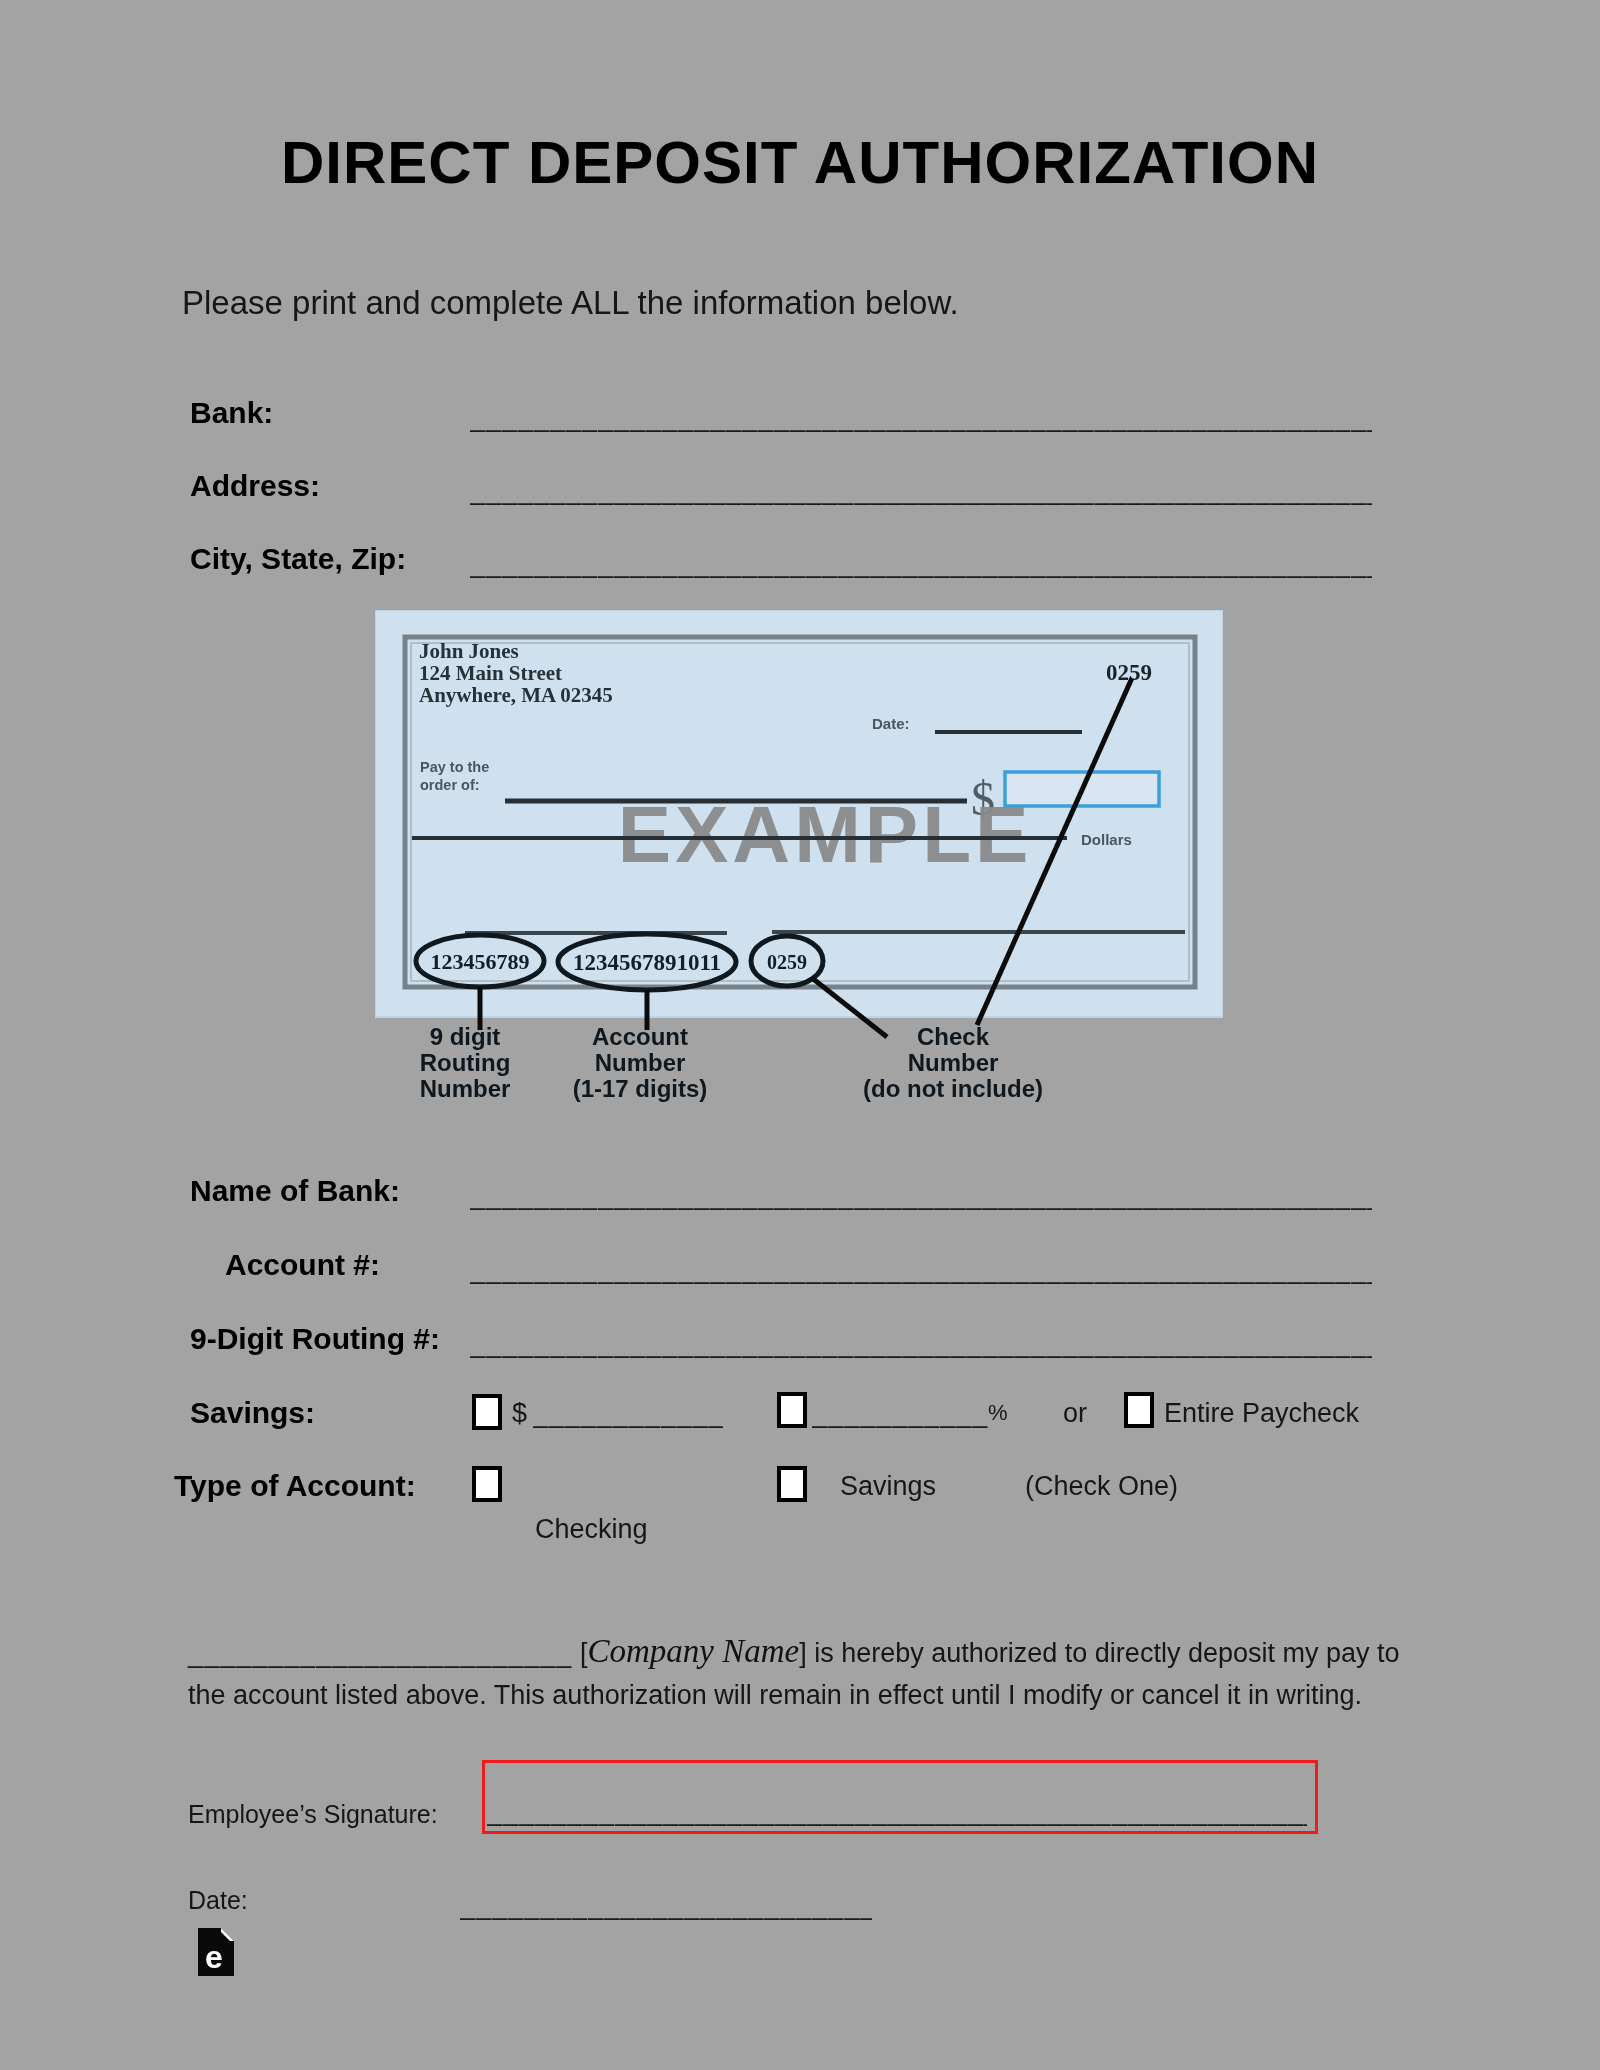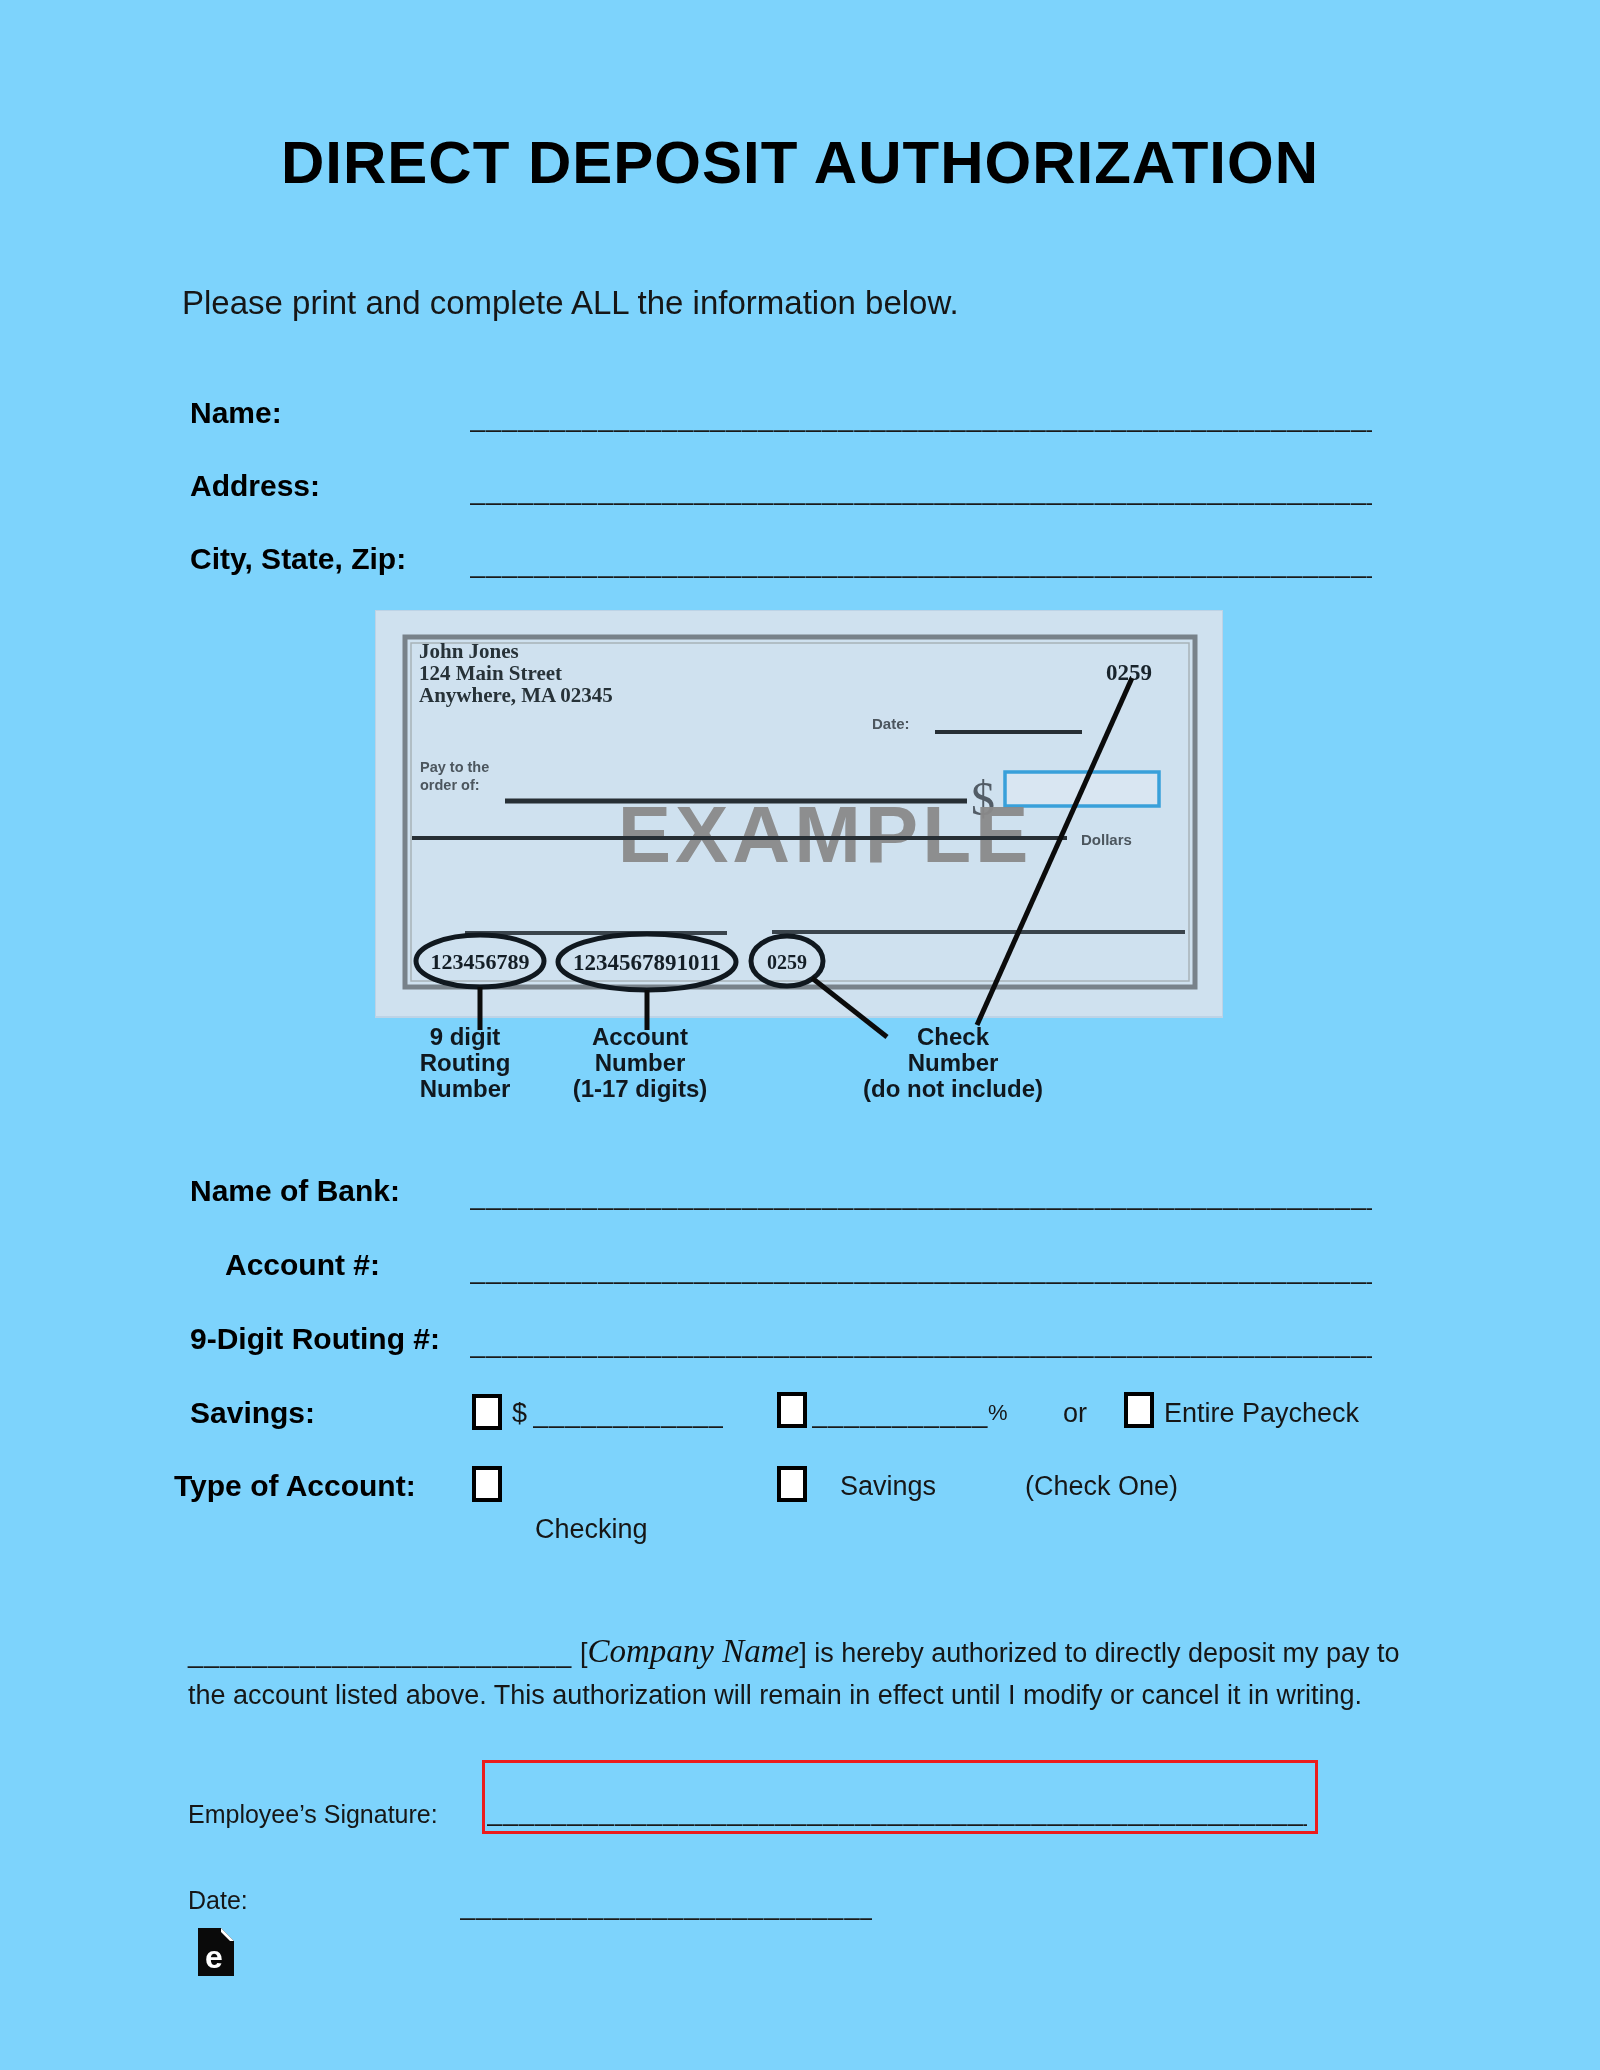--- a/index.html
+++ b/index.html
@@ -1,17 +1,17 @@
 <!DOCTYPE html>
 <html><head>
 <meta charset="utf-8">
 <style>
   html,body{margin:0;padding:0;background:#ffffff;}
   .page{
-    position:relative;width:1600px;height:2070px;background:#7dd3fc;
+    position:relative;width:1600px;height:2070px;background:#a3a3a3;
     font-family:"Liberation Sans",sans-serif;color:#111;overflow:hidden;
   }
   .abs{position:absolute;}
   .title{
     left:0;top:128px;width:1600px;text-align:center;
     font-size:60px;font-weight:bold;letter-spacing:1px;color:#000;
   }
   .instruction{left:182px;top:284px;font-size:33px;color:#161616;}
   .field-label{font-size:30px;font-weight:bold;color:#000;white-space:nowrap;}
   .field-label.normal{font-weight:normal;font-size:25px;color:#161616;}
@@ -41,21 +41,21 @@
   svg .serif{font-family:"Liberation Serif",serif;}
 </style>
 </head>
 <body>
 
 <div class="page">
 
   <div class="abs title">DIRECT DEPOSIT AUTHORIZATION</div>
   <div class="abs instruction">Please print and complete ALL the information below.</div>
 
-  <div class="abs field-label" style="left:190px;top:396px;">Name:</div>
+  <div class="abs field-label" style="left:190px;top:396px;">Bank:</div>
   <div class="abs blank-line" style="left:470px;top:402px;width:902px;">________________________________________________________________________________</div>
 
   <div class="abs field-label" style="left:190px;top:469px;">Address:</div>
   <div class="abs blank-line" style="left:470px;top:475px;width:902px;">________________________________________________________________________________</div>
 
   <div class="abs field-label" style="left:190px;top:542px;">City, State, Zip:</div>
   <div class="abs blank-line" style="left:470px;top:548px;width:902px;">________________________________________________________________________________</div>
 
   <svg class="abs" style="left:375px;top:610px;" width="848" height="500" viewBox="0 0 848 500">
 

